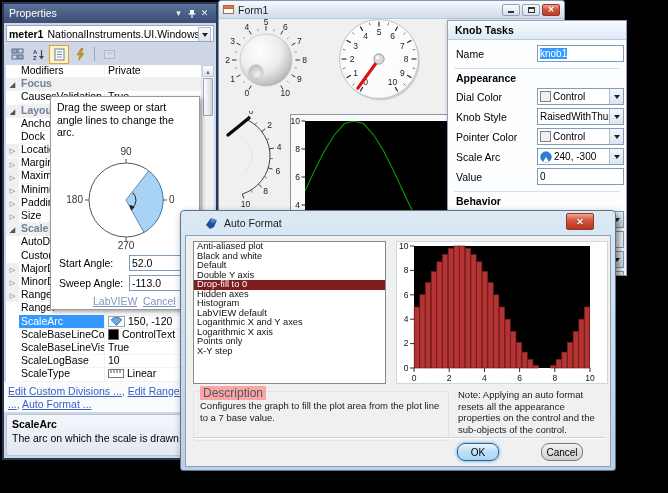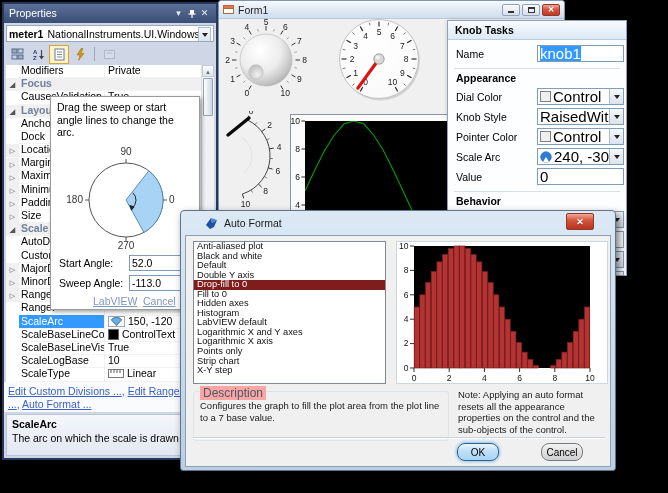--- a/index.html
+++ b/index.html
@@ -60,21 +60,21 @@
   .f-body{position:absolute;left:1px;right:1px;top:18px;bottom:0;background:#f0f0f0;overflow:hidden}
   #graphbox{left:70px;top:95px;width:279px;height:162px;background:#fbfbfb;border:1px solid #8a94a2}
 
   
   #ktasks{left:447px;top:20px;width:180px;height:256px;background:#fdfeff;border:1px solid #8fa2ba;z-index:3;box-shadow:2px 2px 5px rgba(0,0,0,.45);overflow:hidden}
   .kt-title{height:19px;background:linear-gradient(#f8fbfe,#dde9f6);border-bottom:1px solid #bccbde;font-weight:bold;font-size:10.5px;line-height:19px;padding-left:7px}
   .kt-body{padding-top:4px}
   .kt-row{height:20px;position:relative}
   .kt-row .kl{position:absolute;left:8px;top:4px;font-size:10.5px}
   .kt-ctl{position:absolute;left:89px;top:1px;width:87px;height:17px;border:1px solid #7f9db9;background:#fff;display:flex;align-items:center;overflow:hidden}
-  .kt-ctl .txt{flex:1;font-size:15px;padding:0 2px;white-space:nowrap;overflow:hidden}
+  .kt-ctl .txt{flex:1;font-size:10px;padding:0 2px;white-space:nowrap;overflow:hidden}
   .kt-ctl .txt .hl{background:#3399ff;color:#fff}
   .kt-ctl .ddb{width:14px;height:100%;flex:none;border-left:1px solid #aebbc9;background:linear-gradient(#f5f8fb,#dce3ed);display:flex;align-items:center;justify-content:center}
   .kt-sw{width:11px;height:11px;border:1px solid #808080;background:#f0f0f0;margin-left:2px;flex:none}
   .kt-divider{height:1px;background:#d7dfe9;margin:4px 6px 3px 6px}
   .kt-header{height:15px;font-weight:bold;font-size:10.5px;padding-left:8px}
   .tr{text-align:right}
 
   
   #afdlg{left:180px;top:210px;width:436px;height:261px;z-index:4;border:1px solid #5f748c;border-radius:4px 4px 3px 3px;background:linear-gradient(#dce9f5,#b9cfe5);box-shadow:3px 4px 8px rgba(0,0,0,.55);padding:0 4px 4px 4px}
   .af-title{height:24px;display:flex;align-items:center;font-size:10.5px;color:#1c1c1c}
@@ -641,28 +641,26 @@
     <span class="tt">Auto Format</span>
   </div>
   <div class="af-close">✕</div>
   <div class="af-client">
     <div id="aflist" class="abs">
         <div class="lb-item">Anti-aliased plot</div>
         <div class="lb-item">Black and white</div>
         <div class="lb-item">Default</div>
         <div class="lb-item">Double Y axis</div>
         <div class="lb-item sel">Drop-fill to 0</div>
-        <div class="lb-item">Fill to 0</div>
         <div class="lb-item">Hidden axes</div>
         <div class="lb-item">Histogram</div>
         <div class="lb-item">LabVIEW default</div>
         <div class="lb-item">Logarithmic X and Y axes</div>
         <div class="lb-item">Logarithmic X axis</div>
         <div class="lb-item">Points only</div>
-        <div class="lb-item">Strip chart</div>
         <div class="lb-item">X-Y step</div>
       </div>
     <div id="afprev" class="abs">
       <svg id="prevsvg" width="210" height="140">
           <rect x="17" y="4" width="176" height="122" fill="#000000"></rect>
           <rect x="17.20" y="65.00" width="5.18" height="61.00" fill="#b43434" stroke="#7d1f1f" stroke-width="0.7"></rect>
           <rect x="22.88" y="52.80" width="5.18" height="73.20" fill="#b43434" stroke="#7d1f1f" stroke-width="0.7"></rect>
           <rect x="28.55" y="40.60" width="5.18" height="85.40" fill="#b43434" stroke="#7d1f1f" stroke-width="0.7"></rect>
           <rect x="34.23" y="29.62" width="5.18" height="96.38" fill="#b43434" stroke="#7d1f1f" stroke-width="0.7"></rect>
           <rect x="39.91" y="19.86" width="5.18" height="106.14" fill="#b43434" stroke="#7d1f1f" stroke-width="0.7"></rect>

